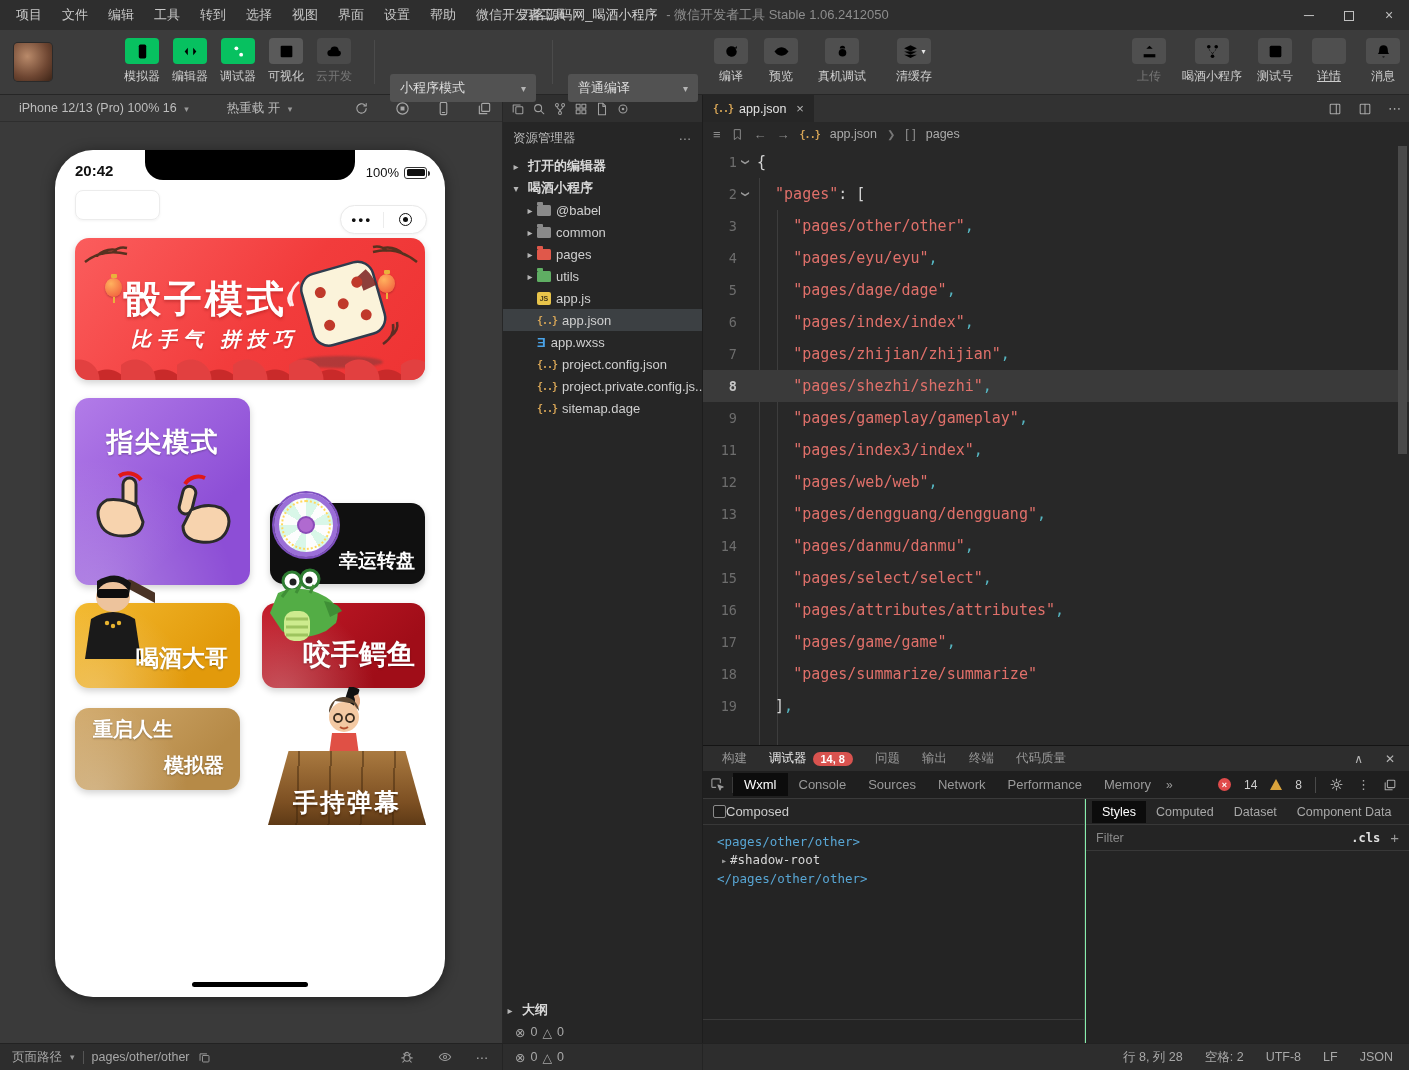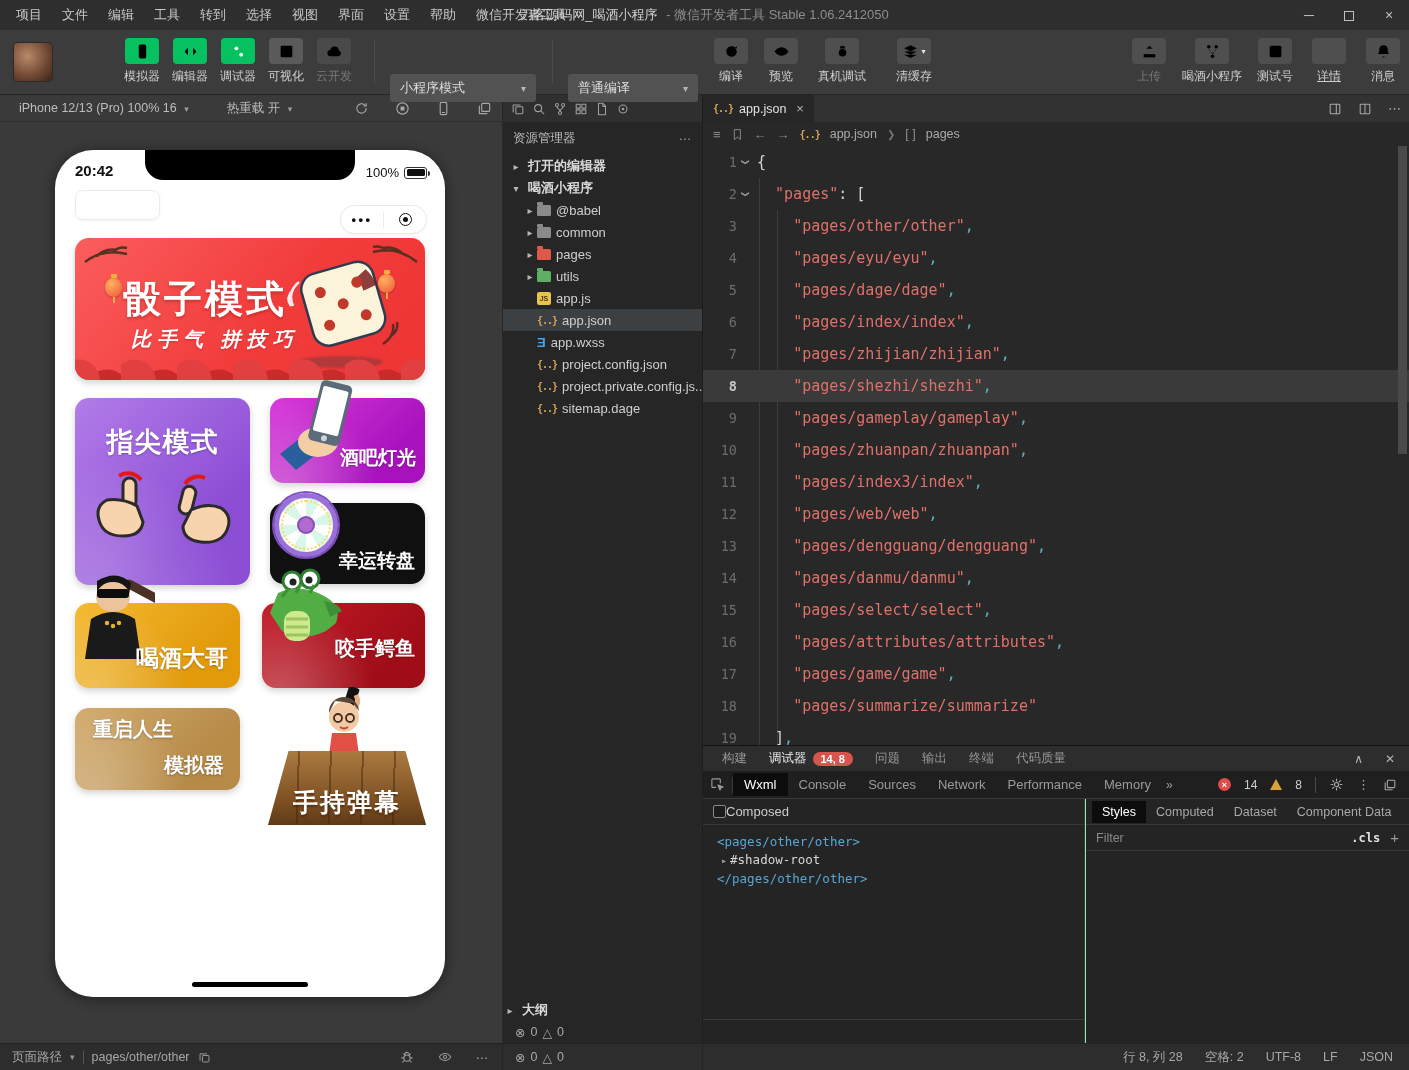--- a/index.html
+++ b/index.html
@@ -93,21 +93,21 @@
   .t-wheel{left:215px;top:353px;width:155px;height:81px;background:#101010}
   .t-wheel .tile-label{right:10px;bottom:10px;font-size:19px}
   .wheel{position:absolute;left:4px;top:-10px;width:64px;height:64px;border-radius:50%;border:5px solid #9b6fd8;
     background:conic-gradient(#d9f7e8 0 30deg,#fdfdfd 30deg 60deg,#d9f7e8 60deg 90deg,#fdfdfd 90deg 120deg,#d9f7e8 120deg 150deg,#fdfdfd 150deg 180deg,#d9f7e8 180deg 210deg,#fdfdfd 210deg 240deg,#d9f7e8 240deg 270deg,#fdfdfd 270deg 300deg,#d9f7e8 300deg 330deg,#fdfdfd 330deg 360deg);
     box-shadow:0 0 0 2px #7e4fc0}
   .wheel::before{content:"";position:absolute;inset:2px;border-radius:50%;border:2px dotted #ffd95e}
   .wheel::after{content:"";position:absolute;left:50%;top:50%;width:14px;height:14px;margin:-7px;border-radius:50%;background:#b06ad0;box-shadow:0 0 0 2px #8a4cb8}
   .t-bro{left:20px;top:453px;width:165px;height:85px;background:linear-gradient(135deg,#f3b92e,#e29a0b 75%)}
   .t-bro .tile-label{right:12px;bottom:14px;font-size:23px}
   .t-croc{left:207px;top:453px;width:163px;height:85px;background:linear-gradient(135deg,#c41a28,#a00d18 75%)}
-  .t-croc .tile-label{right:10px;bottom:26px;font-size:20px}
+  .t-croc .tile-label{right:10px;bottom:14px;font-size:28px}
   .t-restart{left:20px;top:558px;width:165px;height:82px;background:linear-gradient(135deg,#d2ab6e,#b68a47 75%)}
   .t-restart .l1{left:18px;top:8px;font-size:20px}
   .t-restart .l2{right:16px;top:44px;font-size:20px}
   .t-danmu{left:213px;top:545px;width:158px;height:130px;background:transparent;box-shadow:none}
   .wood{position:absolute;left:0;bottom:0;width:158px;height:74px;
     clip-path:polygon(13% 0,87% 0,100% 100%,0 100%);
     background:linear-gradient(#aa7a40,#7c4f22 70%,#5e3a16);}
   .wood::before{content:"";position:absolute;inset:0;
     background:repeating-linear-gradient(92deg,transparent 0 30px,rgba(60,35,10,.45) 30px 32px)}
   .t-danmu .tile-label{left:50%;transform:translateX(-50%);bottom:6px;font-size:25px;letter-spacing:2px;text-shadow:0 2px 2px rgba(60,30,5,.6)}
@@ -489,33 +489,20 @@
           <path d="M96 14 a16 16 0 0 1 20 -6" stroke="#e01818" stroke-width="4" fill="none"></path>
           <g stroke="#2b2b2b" stroke-width="3" fill="#f7d3ae">
             <rect x="34" y="8" width="13" height="30" rx="6.5"></rect>
             <path d="M18 30 q-12 6 -8 20 q4 16 24 16 q18 0 20 -14 l-6 -16 q-14 -8 -30 -6z"></path>
             <rect x="92" y="16" width="13" height="28" rx="6.5" transform="rotate(14 98 30)"></rect>
             <path d="M132 38 q12 8 6 22 q-6 14 -26 12 q-18 -2 -18 -16 l8 -16 q16 -8 30 -2z"></path>
           </g>
         </svg>
       </div>
 
-      <div class="tile t-bar">
-        <div class="sheen"></div>
-        <svg class="overart" style="left:8px;top:-18px;width:86px;height:92px" viewBox="0 0 86 92">
-          <path d="M2 74 L30 52 44 70 18 90z" fill="#2a5f9e"></path>
-          <ellipse cx="40" cy="62" rx="20" ry="15" fill="#f3cda4"></ellipse>
-          <g transform="rotate(14 52 34)">
-            <rect x="36" y="2" width="32" height="62" rx="5" fill="#5b6b77"></rect>
-            <rect x="39" y="8" width="26" height="46" rx="2" fill="#fff"></rect>
-            <circle cx="52" cy="59" r="3" fill="#cfd6da"></circle>
-          </g>
-        </svg>
-        <div class="tile-label">酒吧灯光</div>
-      </div>
 
       <div class="tile t-wheel">
         <div class="wheel"></div>
         <div class="tile-label">幸运转盘</div>
       </div>
 
       <div class="tile t-bro">
         <div class="sheen"></div>
         <svg class="overart" style="left:4px;top:-32px;width:76px;height:96px" viewBox="0 0 76 96">
           <rect x="44" y="14" width="46" height="9" rx="4" transform="rotate(28 60 20)" fill="#4a3326"></rect>
@@ -736,21 +723,20 @@
       <div class="indent-guide" style="left:74px;top:64px;bottom:0"></div>
     <div class="code-line"><span class="gutter"><span class="lnum">1</span><span class="fold has">❯</span></span><span class="ctext"><span class="tok-punct">{</span></span></div>
         <div class="code-line"><span class="gutter"><span class="lnum">2</span><span class="fold has">❯</span></span><span class="ctext"><span class="tok-plain">  </span><span class="tok-str">"pages"</span><span class="tok-punct">:</span><span class="tok-plain"> </span><span class="tok-punct">[</span></span></div>
         <div class="code-line"><span class="gutter"><span class="lnum">3</span><span class="fold"></span></span><span class="ctext"><span class="tok-plain">    </span><span class="tok-str">"pages/other/other"</span><span class="tok-comma">,</span></span></div>
         <div class="code-line"><span class="gutter"><span class="lnum">4</span><span class="fold"></span></span><span class="ctext"><span class="tok-plain">    </span><span class="tok-str">"pages/eyu/eyu"</span><span class="tok-comma">,</span></span></div>
         <div class="code-line"><span class="gutter"><span class="lnum">5</span><span class="fold"></span></span><span class="ctext"><span class="tok-plain">    </span><span class="tok-str">"pages/dage/dage"</span><span class="tok-comma">,</span></span></div>
         <div class="code-line"><span class="gutter"><span class="lnum">6</span><span class="fold"></span></span><span class="ctext"><span class="tok-plain">    </span><span class="tok-str">"pages/index/index"</span><span class="tok-comma">,</span></span></div>
         <div class="code-line"><span class="gutter"><span class="lnum">7</span><span class="fold"></span></span><span class="ctext"><span class="tok-plain">    </span><span class="tok-str">"pages/zhijian/zhijian"</span><span class="tok-comma">,</span></span></div>
         <div class="code-line active"><span class="gutter"><span class="lnum">8</span><span class="fold"></span></span><span class="ctext"><span class="tok-plain">    </span><span class="tok-str">"pages/shezhi/shezhi"</span><span class="tok-comma">,</span></span></div>
         <div class="code-line"><span class="gutter"><span class="lnum">9</span><span class="fold"></span></span><span class="ctext"><span class="tok-plain">    </span><span class="tok-str">"pages/gameplay/gameplay"</span><span class="tok-comma">,</span></span></div>
-        <div class="code-line"><span class="gutter"><span class="lnum">10</span><span class="fold"></span></span><span class="ctext"><span class="tok-plain">    </span><span class="tok-str">"pages/zhuanpan/zhuanpan"</span><span class="tok-comma">,</span></span></div>
         <div class="code-line"><span class="gutter"><span class="lnum">11</span><span class="fold"></span></span><span class="ctext"><span class="tok-plain">    </span><span class="tok-str">"pages/index3/index"</span><span class="tok-comma">,</span></span></div>
         <div class="code-line"><span class="gutter"><span class="lnum">12</span><span class="fold"></span></span><span class="ctext"><span class="tok-plain">    </span><span class="tok-str">"pages/web/web"</span><span class="tok-comma">,</span></span></div>
         <div class="code-line"><span class="gutter"><span class="lnum">13</span><span class="fold"></span></span><span class="ctext"><span class="tok-plain">    </span><span class="tok-str">"pages/dengguang/dengguang"</span><span class="tok-comma">,</span></span></div>
         <div class="code-line"><span class="gutter"><span class="lnum">14</span><span class="fold"></span></span><span class="ctext"><span class="tok-plain">    </span><span class="tok-str">"pages/danmu/danmu"</span><span class="tok-comma">,</span></span></div>
         <div class="code-line"><span class="gutter"><span class="lnum">15</span><span class="fold"></span></span><span class="ctext"><span class="tok-plain">    </span><span class="tok-str">"pages/select/select"</span><span class="tok-comma">,</span></span></div>
         <div class="code-line"><span class="gutter"><span class="lnum">16</span><span class="fold"></span></span><span class="ctext"><span class="tok-plain">    </span><span class="tok-str">"pages/attributes/attributes"</span><span class="tok-comma">,</span></span></div>
         <div class="code-line"><span class="gutter"><span class="lnum">17</span><span class="fold"></span></span><span class="ctext"><span class="tok-plain">    </span><span class="tok-str">"pages/game/game"</span><span class="tok-comma">,</span></span></div>
         <div class="code-line"><span class="gutter"><span class="lnum">18</span><span class="fold"></span></span><span class="ctext"><span class="tok-plain">    </span><span class="tok-str">"pages/summarize/summarize"</span></span></div>
         <div class="code-line"><span class="gutter"><span class="lnum">19</span><span class="fold"></span></span><span class="ctext"><span class="tok-plain">  </span><span class="tok-punct">]</span><span class="tok-comma">,</span></span></div>
       </div>

